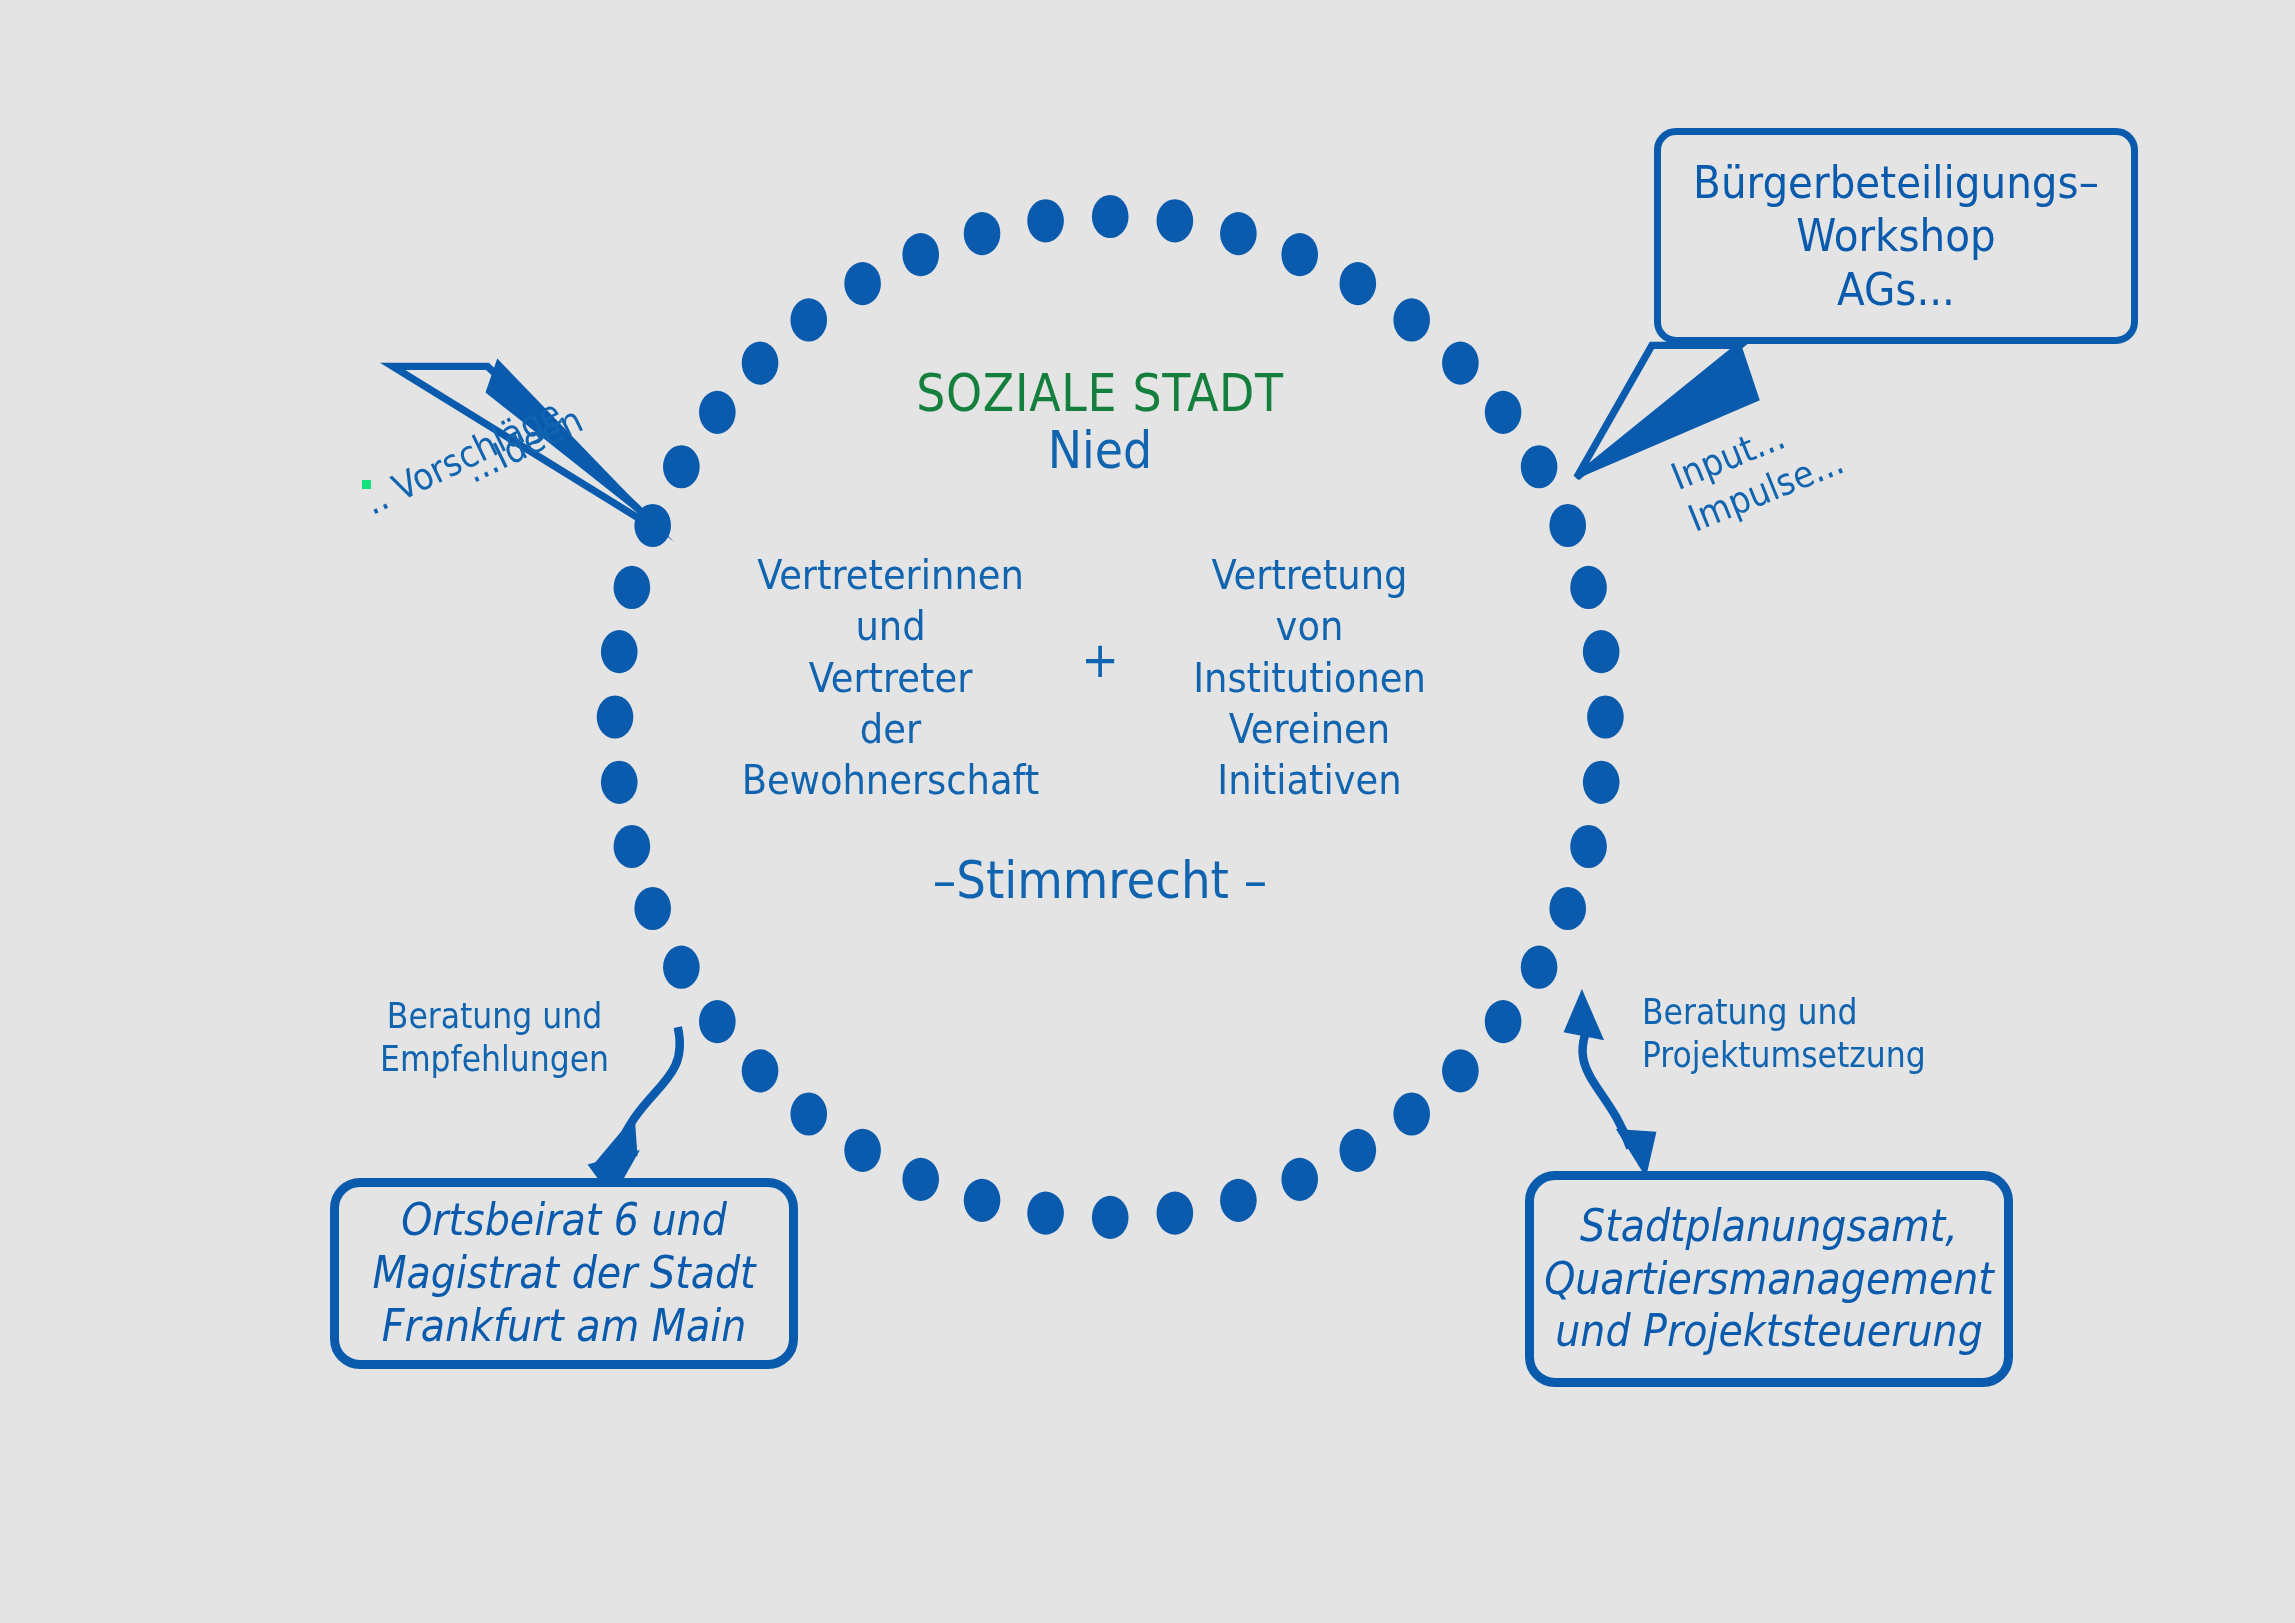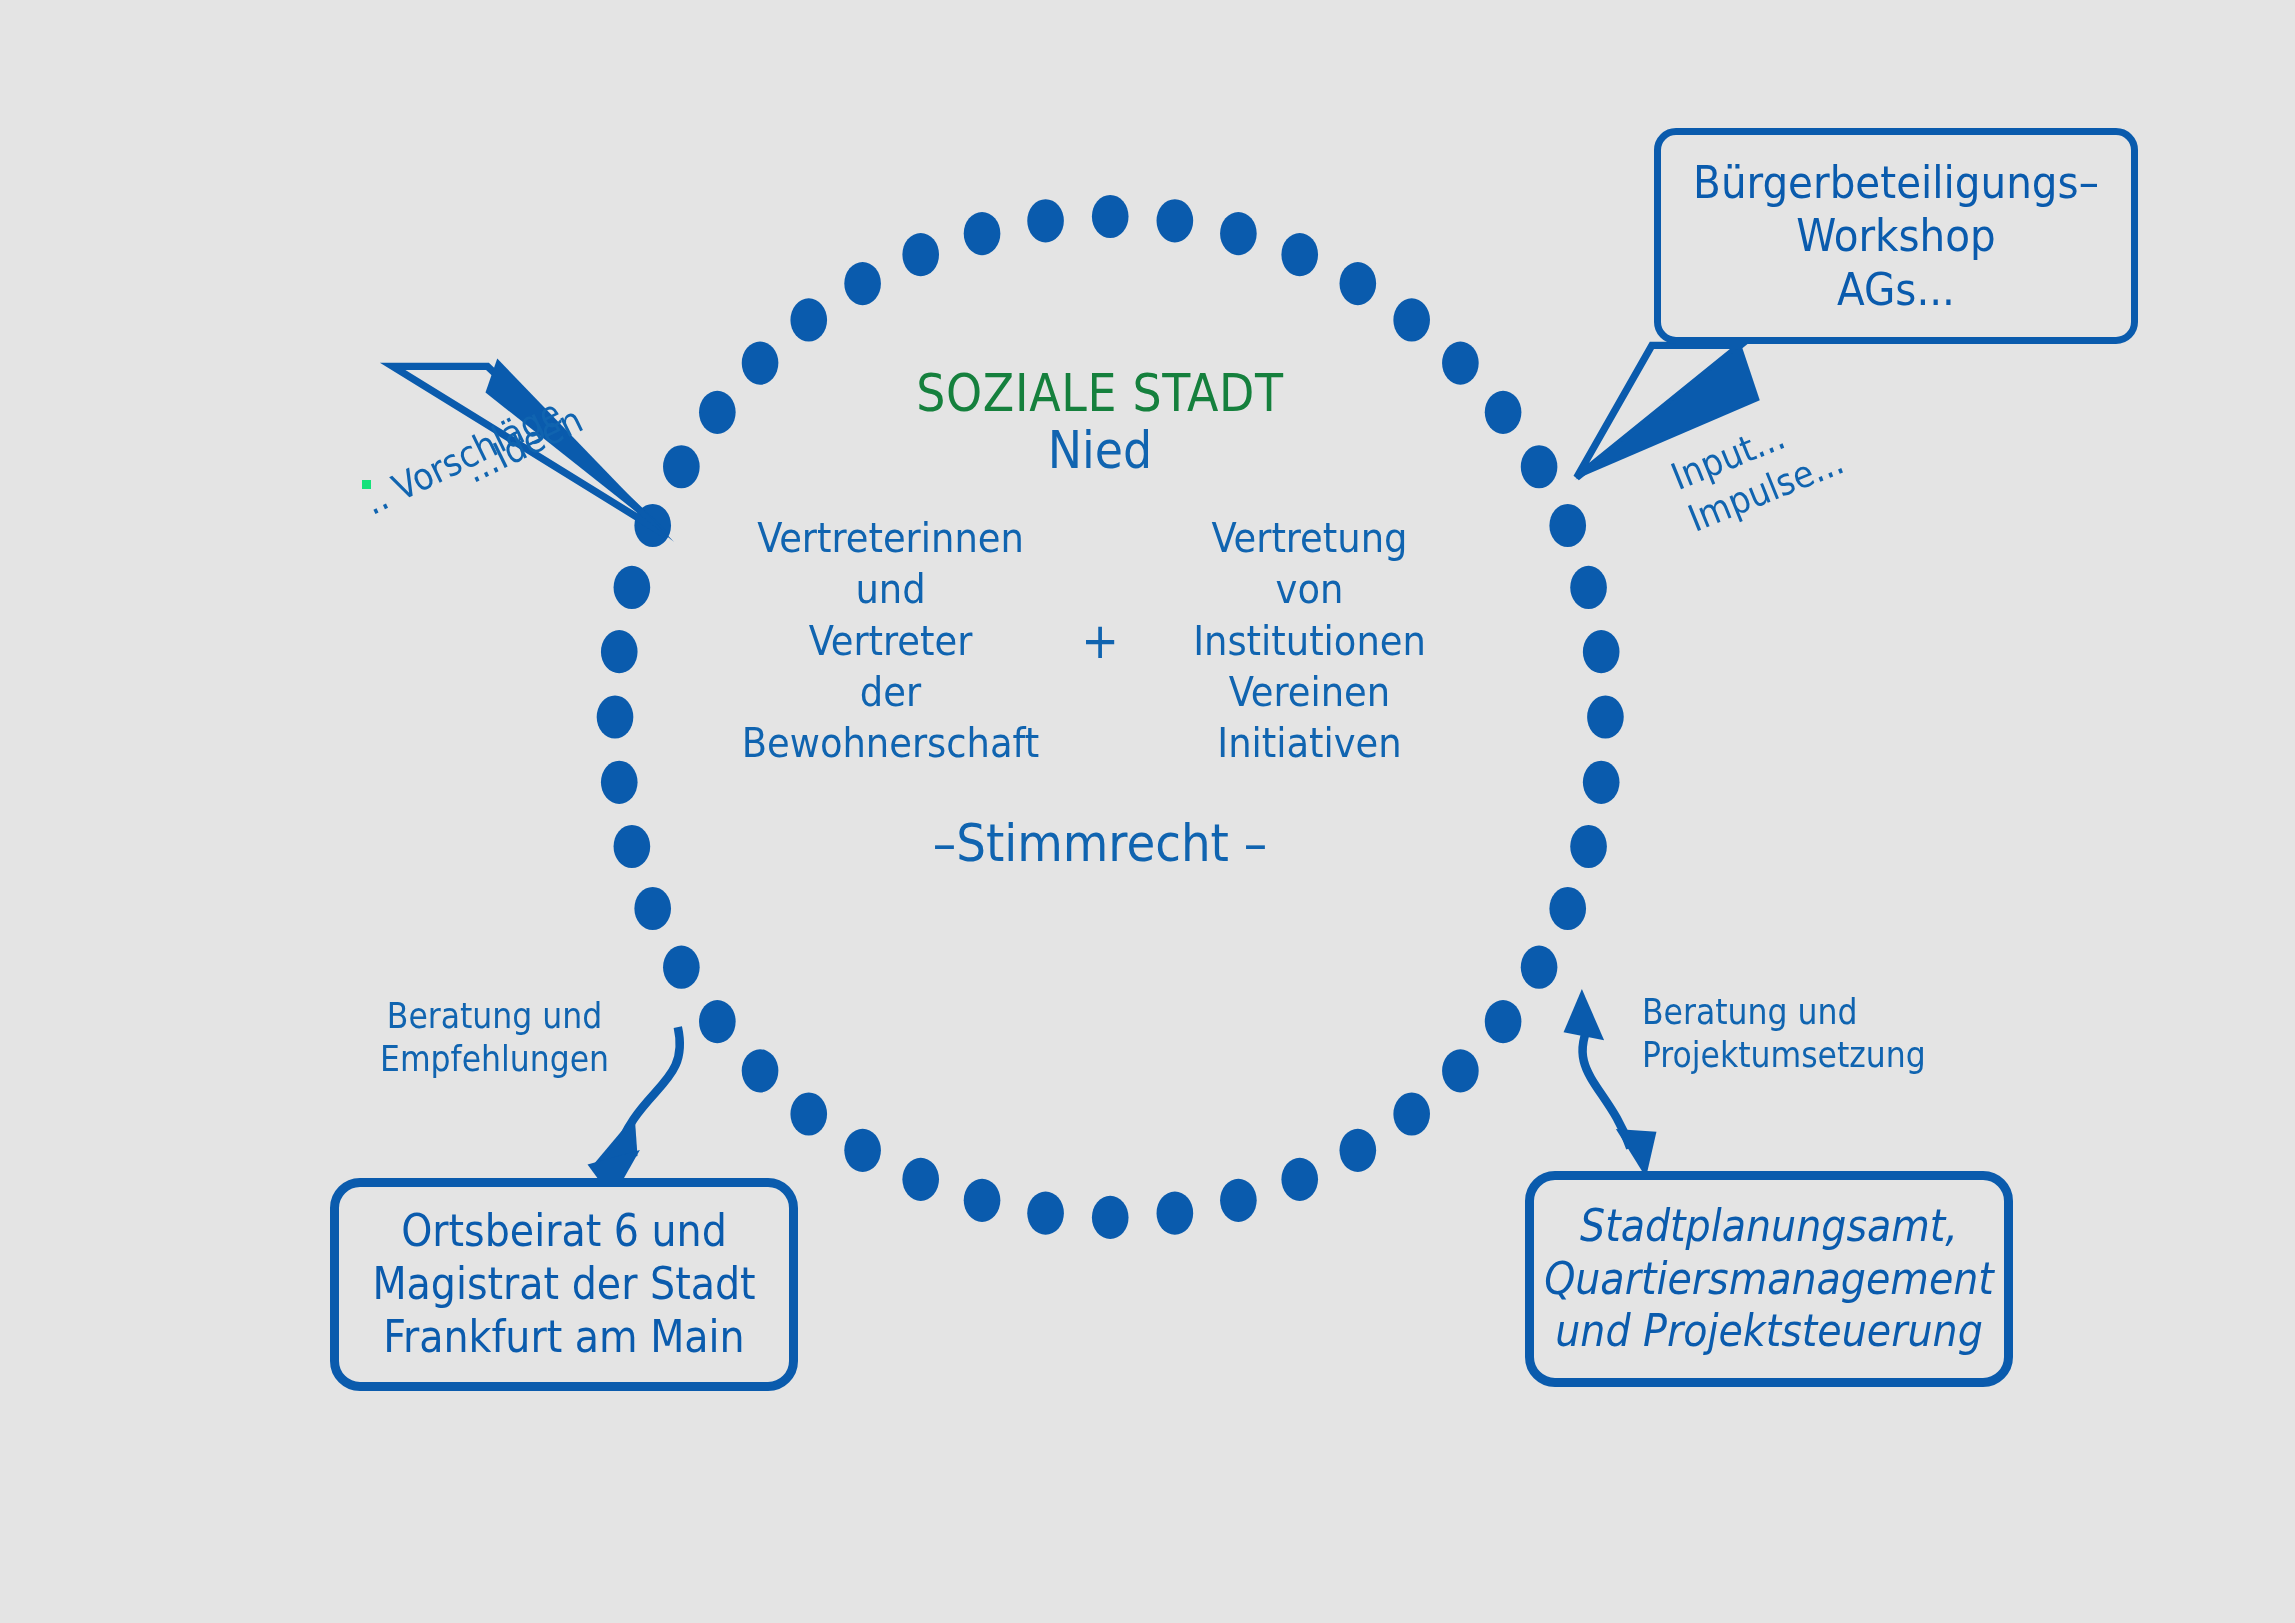--- a/index.html
+++ b/index.html
@@ -47,21 +47,21 @@
   }
   .rbox-text{
     color:#0a5bad;
     font-family:"DejaVu Sans Condensed","Liberation Sans", sans-serif;
     font-stretch:condensed;
     text-align:center;
     line-height:1.2;
     white-space:pre-line;
     font-size:44px;
   }
-  #box-bottom-left{left:330px;top:1178px;width:468px;height:213px;}
+  #box-bottom-left{left:330px;top:1178px;width:468px;height:191px;font-style:italic;}
   #box-bottom-right{left:1525px;top:1171px;width:488px;height:216px;font-style:italic;}
 
   
   .center-wrap{position:absolute;left:681px;top:353px;width:838px;z-index:4;
     display:flex;flex-direction:column;align-items:center;}
   .c-title{
     color:#0a5bad;
     font-family:"DejaVu Sans Condensed","Liberation Sans",sans-serif;
     font-stretch:condensed;
     font-weight:bold;font-size:79px;line-height:1.0;
@@ -81,20 +81,21 @@
   .cols{
     display:flex;align-items:center;justify-content:center;
     margin-top:34px;width:100%;
   }
   .col{
     color:#1064b0;
     font-family:"DejaVu Sans Condensed","Liberation Sans",sans-serif;
     font-stretch:condensed;
     font-size:41px;line-height:1.25;text-align:center;white-space:pre-line;
     width:340px;
+    margin-top:37px;
   }
   .plus{
     color:#1064b0;font-size:50px;width:79px;text-align:center;
     font-family:"DejaVu Sans Condensed","Liberation Sans",sans-serif;
     font-stretch:condensed;
   }
   .c-vote{
     color:#1064b0;
     font-family:"DejaVu Sans Condensed","Liberation Sans",sans-serif;
     font-stretch:condensed;

